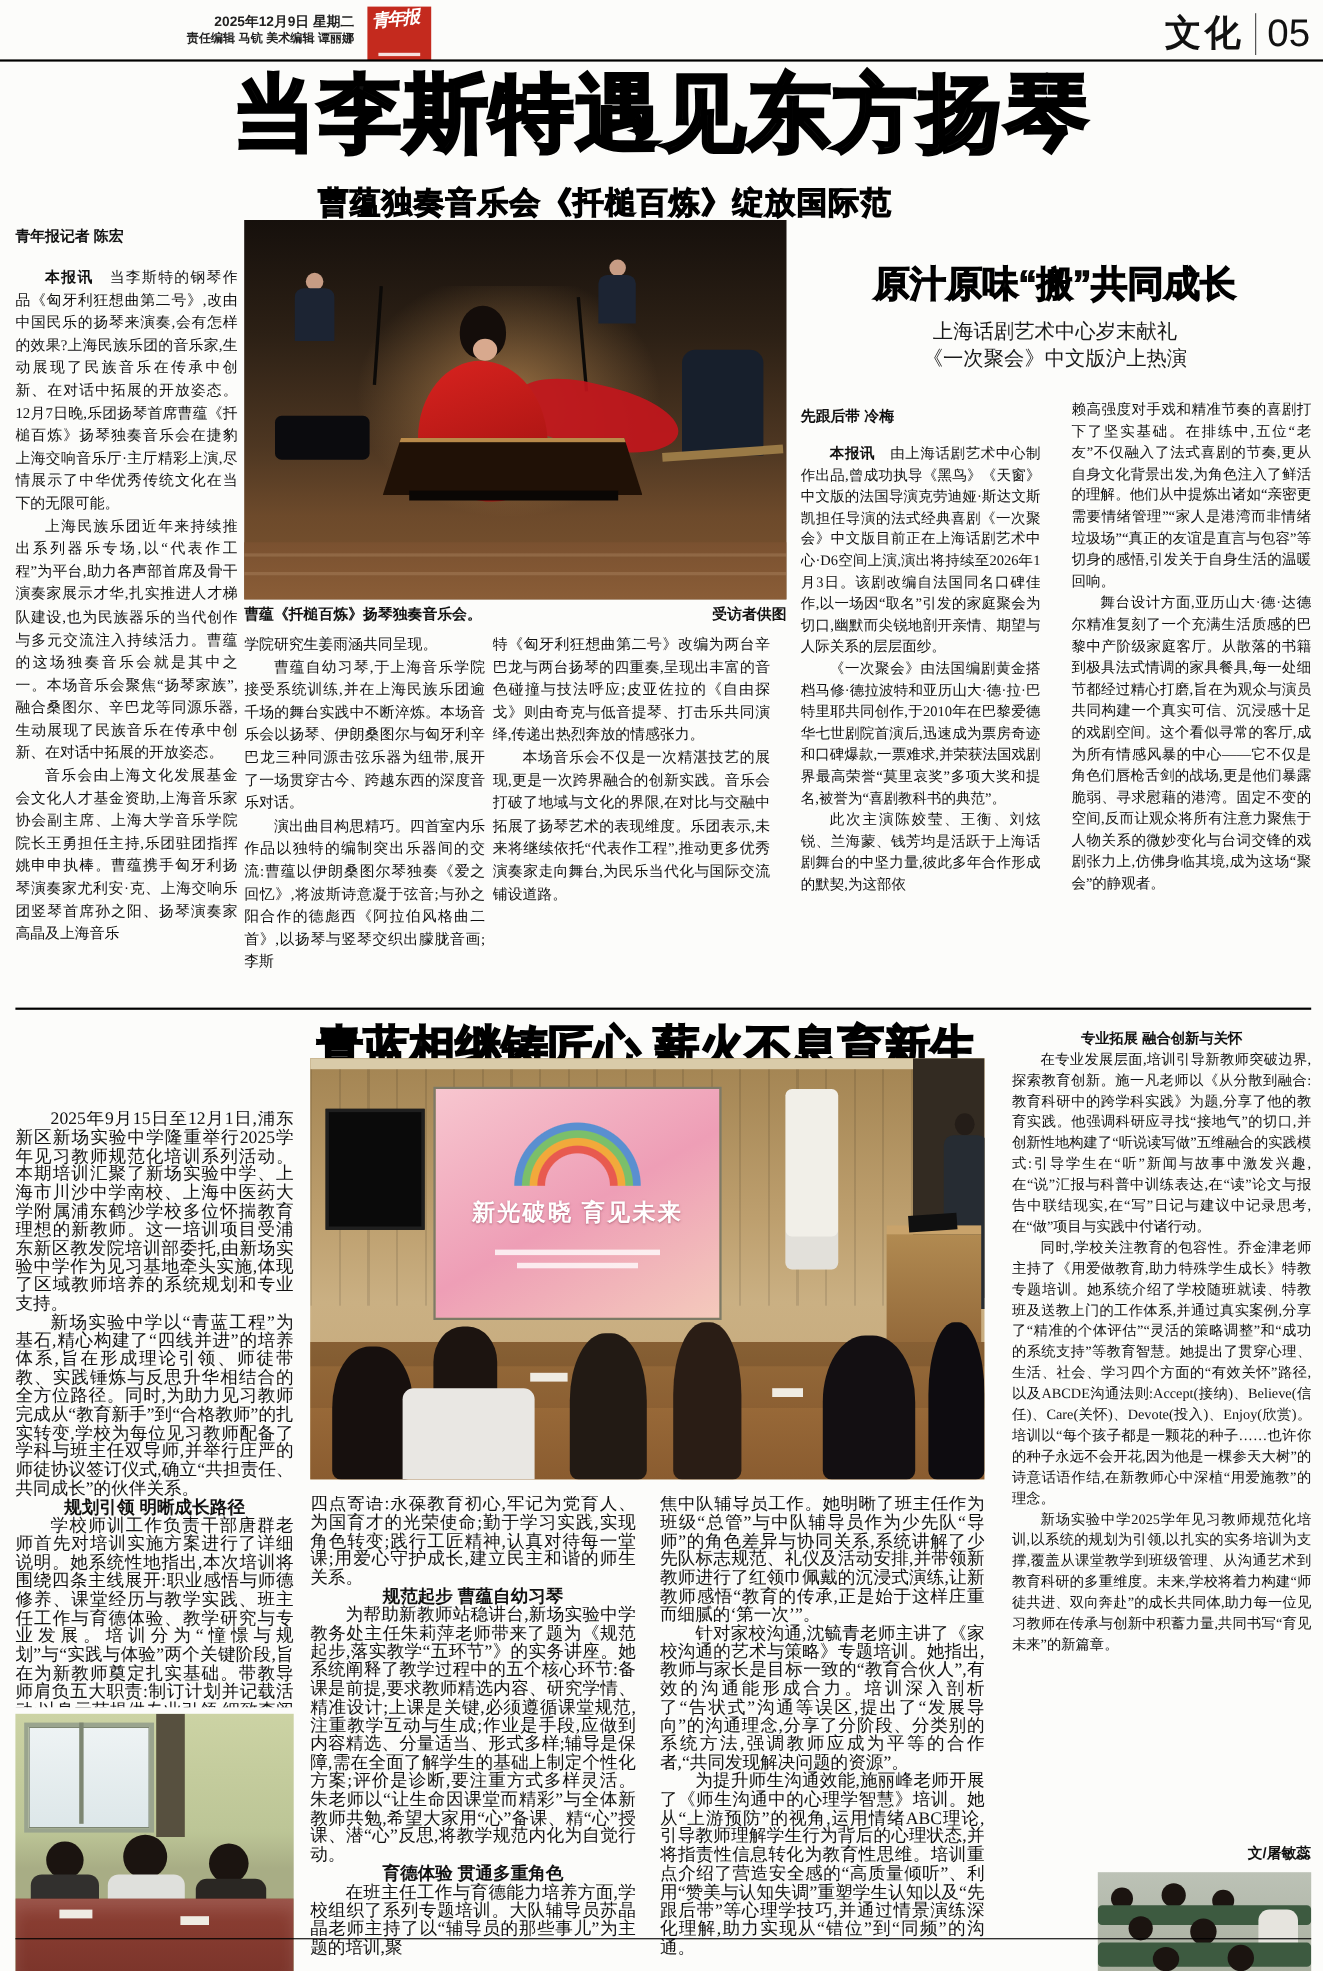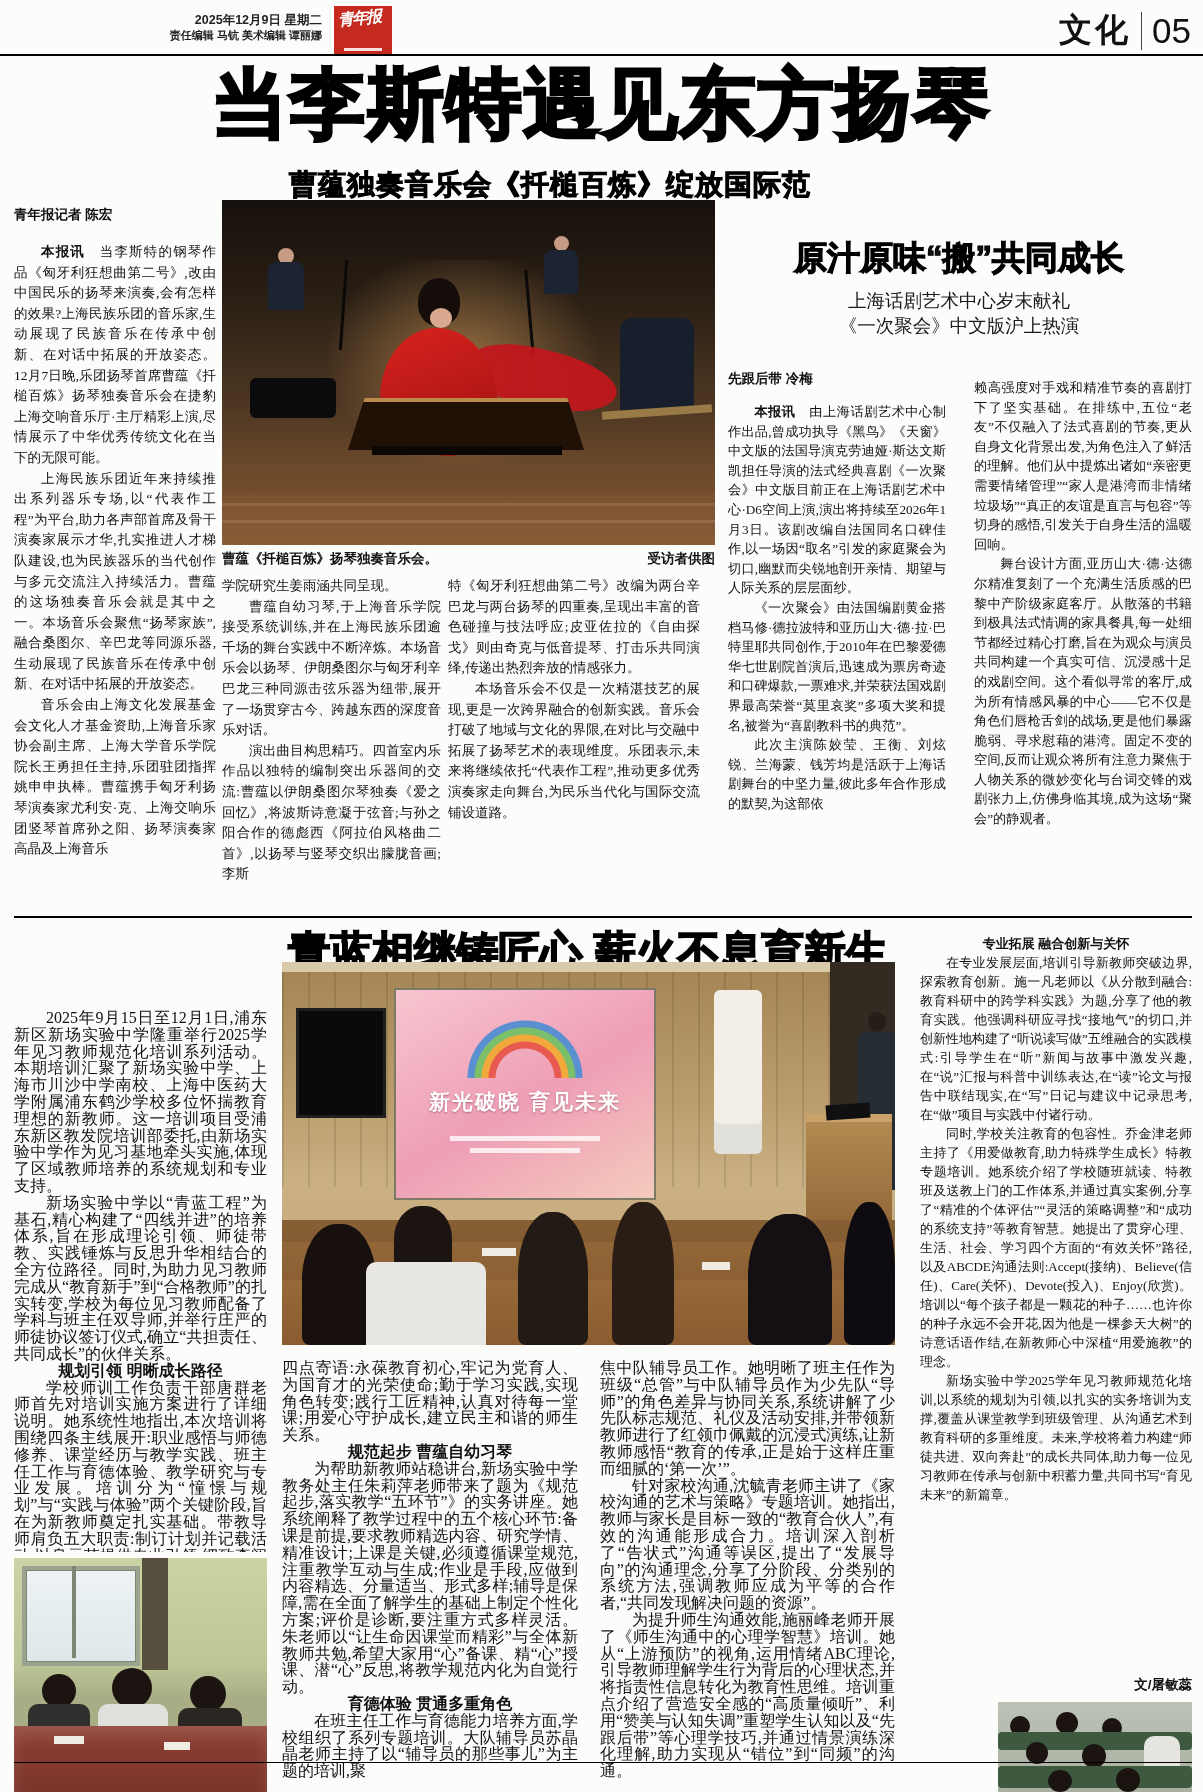--- a/index.html
+++ b/index.html
@@ -181,21 +181,21 @@
 
   <div class="abs th-head">原汁原味“搬”共同成长</div>
   <div class="abs th-sub" style="top:288px;">上海话剧艺术中心岁末献礼</div>
   <div class="abs th-sub" style="top:313px;">《一次聚会》中文版沪上热演</div>
   <div class="abs byline" style="left:728px;top:370px;">先跟后带 冷梅</div>
   <div class="abs col th-body" style="left:728px;top:402px;width:218px;height:510px;">
       <div class="para ind"><b>本报讯　</b>由上海话剧艺术中心制作出品,曾成功执导《黑鸟》《天窗》中文版的法国导演克劳迪娅·斯达文斯凯担任导演的法式经典喜剧《一次聚会》中文版目前正在上海话剧艺术中心·D6空间上演,演出将持续至2026年1月3日。该剧改编自法国同名口碑佳作,以一场因“取名”引发的家庭聚会为切口,幽默而尖锐地剖开亲情、期望与人际关系的层层面纱。</div>
       <div class="para ind">《一次聚会》由法国编剧黄金搭档马修·德拉波特和亚历山大·德·拉·巴特里耶共同创作,于2010年在巴黎爱德华七世剧院首演后,迅速成为票房奇迹和口碑爆款,一票难求,并荣获法国戏剧界最高荣誉“莫里哀奖”多项大奖和提名,被誉为“喜剧教科书的典范”。</div>
       <div class="para ind">此次主演陈姣莹、王衡、刘炫锐、兰海蒙、钱芳均是活跃于上海话剧舞台的中坚力量,彼此多年合作形成的默契,为这部依</div>
     </div>
-  <div class="abs col th-body" style="left:974px;top:362px;width:218px;height:550px;margin-top:16px;">
+  <div class="abs col th-body" style="left:974px;top:362px;width:218px;height:550px;">
       <div class="para">赖高强度对手戏和精准节奏的喜剧打下了坚实基础。在排练中,五位“老友”不仅融入了法式喜剧的节奏,更从自身文化背景出发,为角色注入了鲜活的理解。他们从中提炼出诸如“亲密更需要情绪管理”“家人是港湾而非情绪垃圾场”“真正的友谊是直言与包容”等切身的感悟,引发关于自身生活的温暖回响。</div>
       <div class="para ind">舞台设计方面,亚历山大·德·达德尔精准复刻了一个充满生活质感的巴黎中产阶级家庭客厅。从散落的书籍到极具法式情调的家具餐具,每一处细节都经过精心打磨,旨在为观众与演员共同构建一个真实可信、沉浸感十足的戏剧空间。这个看似寻常的客厅,成为所有情感风暴的中心——它不仅是角色们唇枪舌剑的战场,更是他们暴露脆弱、寻求慰藉的港湾。固定不变的空间,反而让观众将所有注意力聚焦于人物关系的微妙变化与台词交锋的戏剧张力上,仿佛身临其境,成为这场“聚会”的静观者。</div>
     </div>
 
   <div class="abs rule" style="left:14px;top:916px;width:1178px;height:2px;"></div>
 
   <div class="abs b-head">青蓝相继铸匠心  薪火不息育新生</div>
   <div class="abs b-sub">——浦东新区新场实验中学2025学年见习教师规范化培训系列活动</div>
 
   <div class="abs col bot-body" style="left:14px;top:1010px;width:253px;height:542px;">

